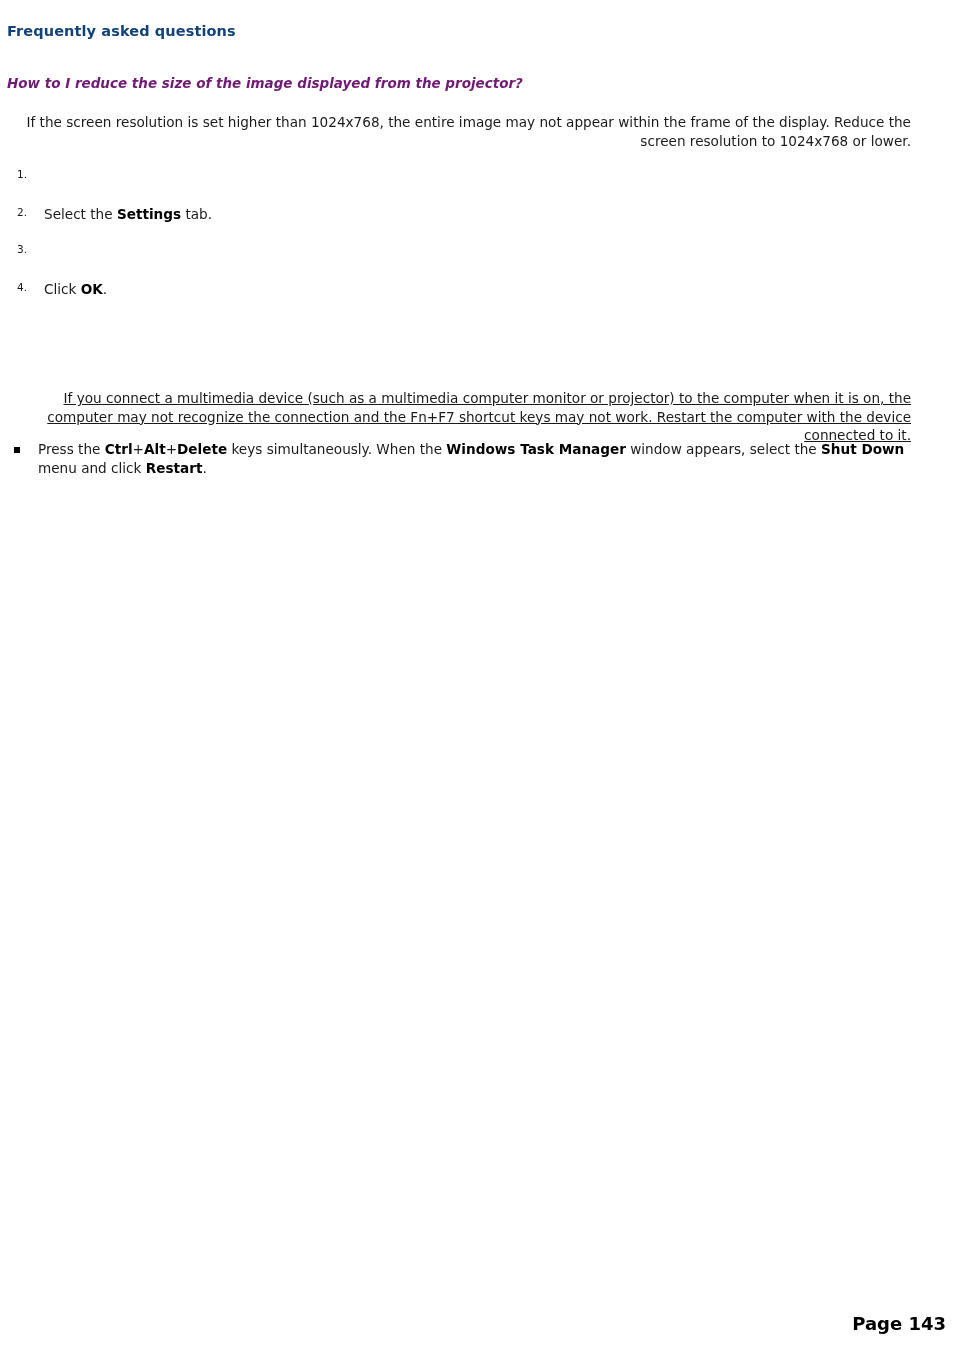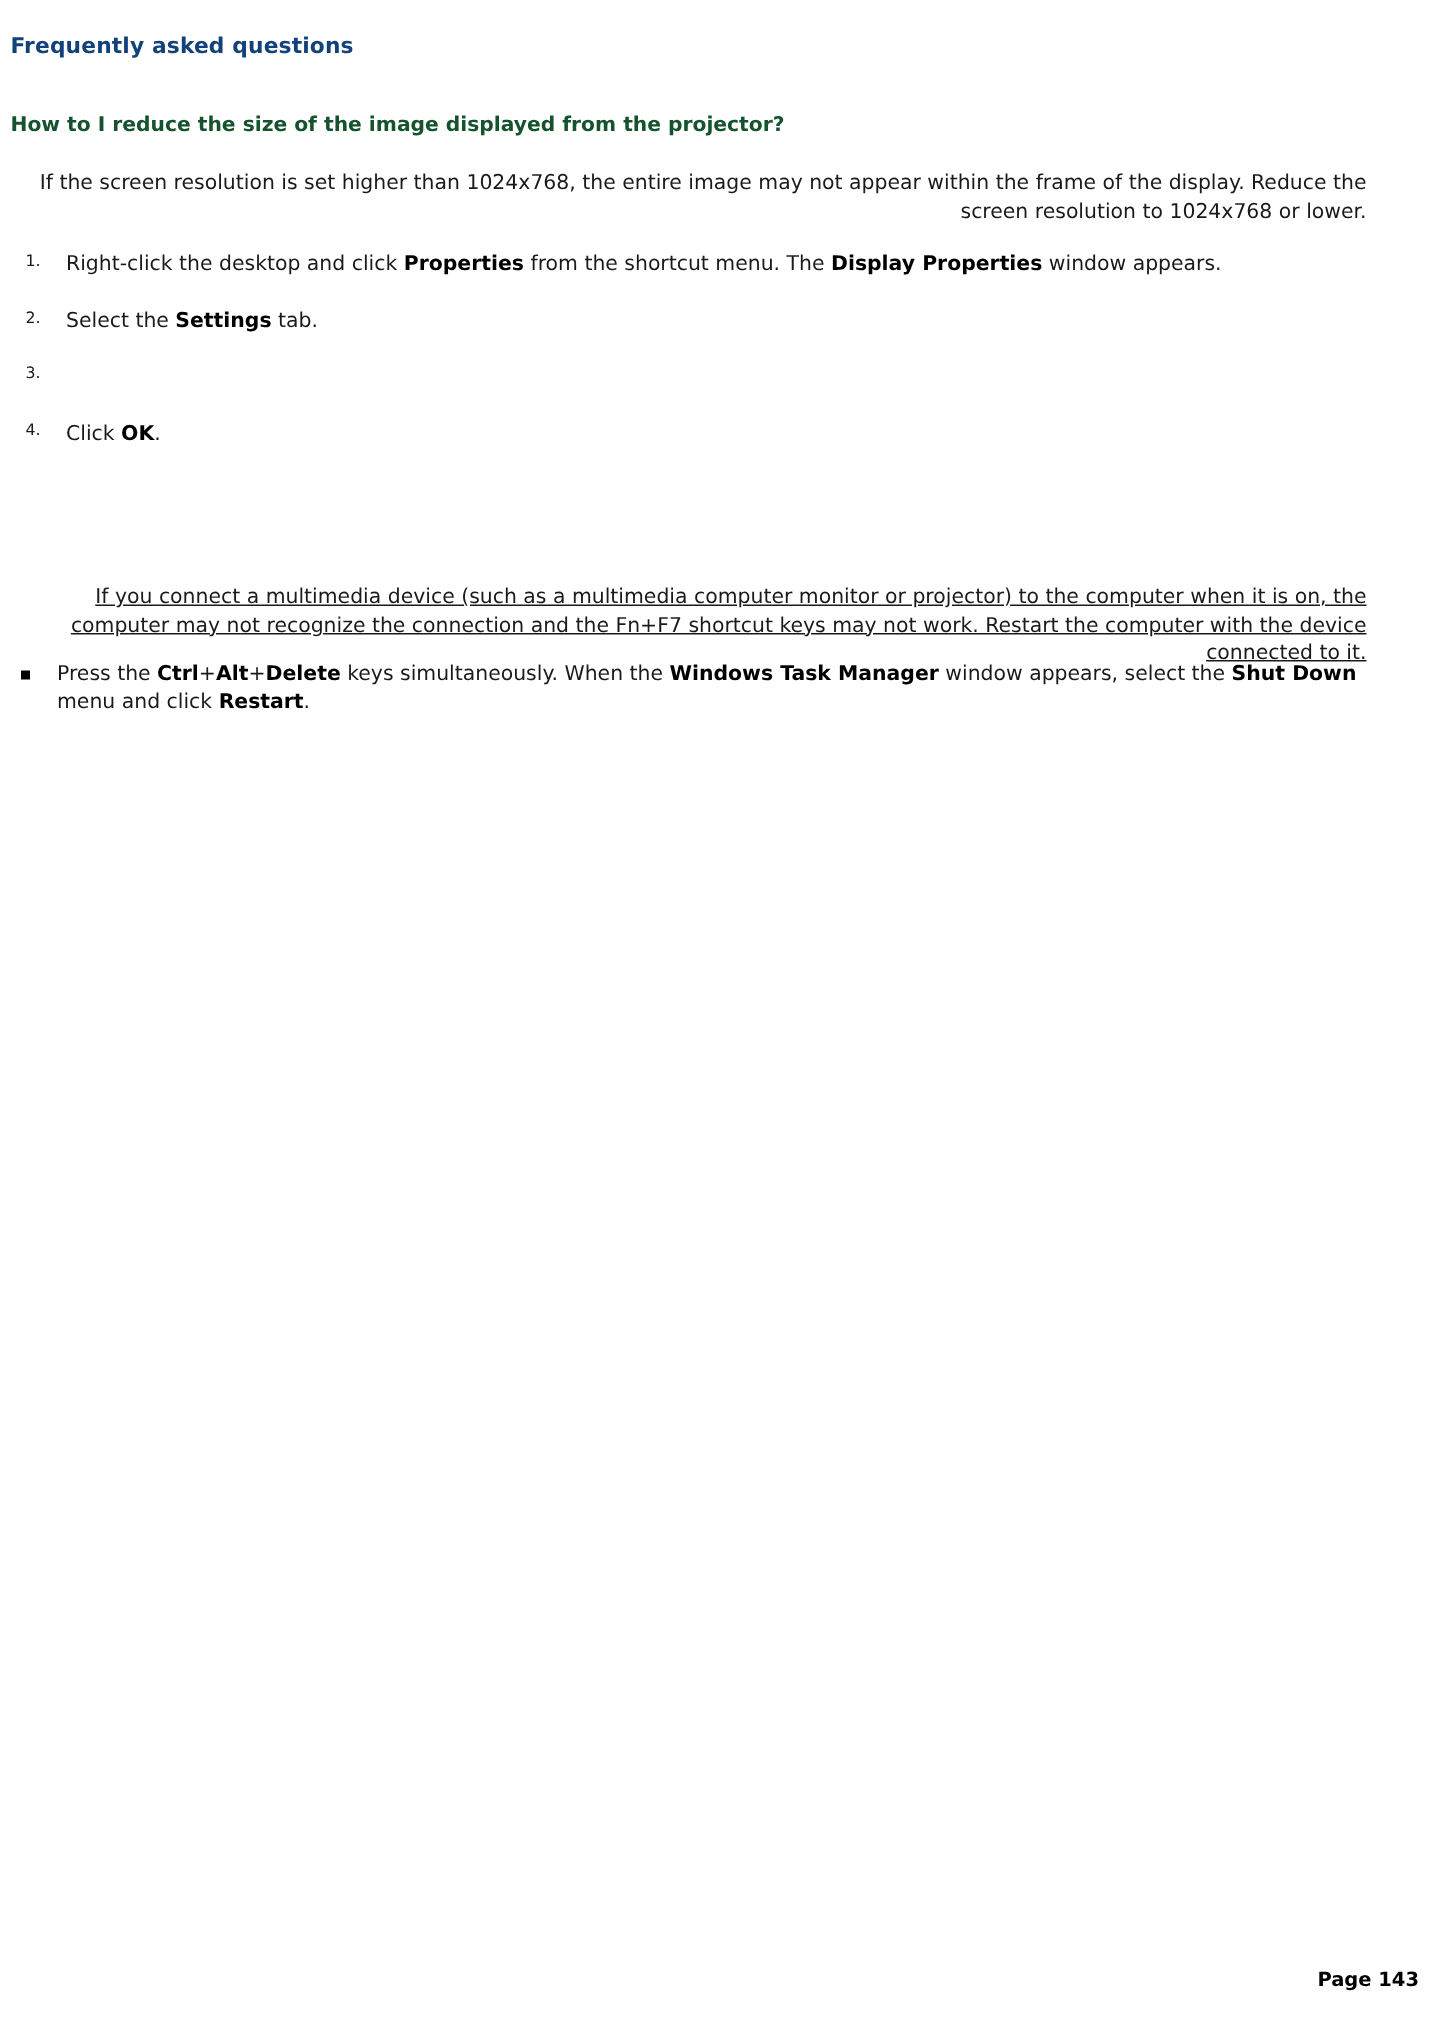--- a/index.html
+++ b/index.html
@@ -35,23 +35,24 @@
     line-height: 18px;
     white-space: nowrap;
   }
 
   
   .q-heading {
     position: absolute;
     left: 7px;
     font-size: 13.5px;
     font-weight: bold;
-    color: #14532d;
+    color: #701a75;
     line-height: 17px;
     white-space: nowrap;
+    font-style: italic;
   }
   #q1 { top: 75px; }
   #q2 { top: 331px; }
 
   
   .para {
     position: absolute;
     left: 6px;
     width: 905px;
     font-size: 13.6px;
@@ -113,41 +114,40 @@
     background: #000000;
   }
 
   b, strong { font-weight: bold; color: #000; }
 
   
   .page-number {
     position: absolute;
     right: 8px;
     top: 1313px;
-    font-size: 13px;
+    font-size: 18px;
     font-weight: bold;
     color: #000000;
     white-space: nowrap;
   }
 </style>
 </head>
 <body>
 
 <div class="page">
 
   <div class="doc-title">Frequently asked questions</div>
 
   <div class="q-heading" id="q1">How to I reduce the size of the image displayed from the projector?</div>
 
   <div class="para" id="p1">If the screen resolution is set higher than 1024x768, the entire image may not appear within the frame of the display. Reduce the screen resolution to 1024x768 or lower.</div>
 
   <div class="olist" id="olist1">
     <div class="oitem">
       <span class="marker">1.</span>
-      <span class="rich"><span>Right-click the desktop and click </span><b>Properties</b><span> from the shortcut menu. The </span><b>Display Properties</b><span> window appears.</span></span>
     </div>
     <div class="oitem">
       <span class="marker">2.</span>
       <span class="rich"><span>Select the </span><b>Settings</b><span> tab.</span></span>
     </div>
     <div class="oitem">
       <span class="marker">3.</span>
     </div>
     <div class="oitem">
       <span class="marker">4.</span>

